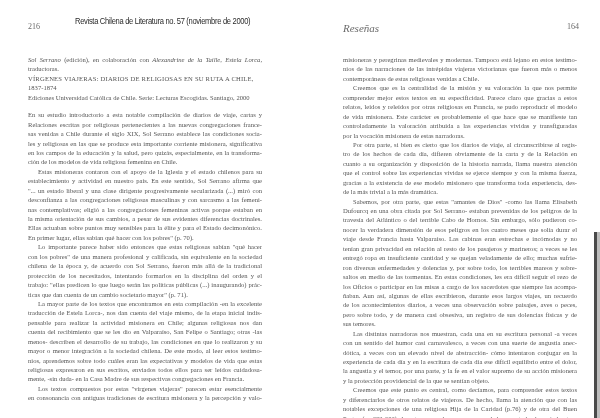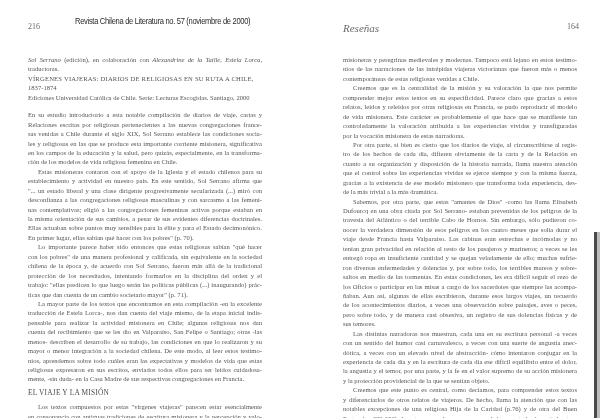--- a/index.html
+++ b/index.html
@@ -72,21 +72,20 @@
       <span class="line indent">La mayor parte de los textos que encontramos en esta compilación -en la excelente</span>
       <span class="line">traducción de Estela Lorca-, nos dan cuenta del viaje mismo, de la etapa inicial indis-</span>
       <span class="line">pensable para realizar la actividad misionera en Chile; algunas religiosas nos dan</span>
       <span class="line">cuenta del recibimiento que se les dio en Valparaíso, San Felipe o Santiago; otras -las</span>
       <span class="line">menos- describen el desarrollo de su trabajo, las condiciones en que lo realizaron y su</span>
       <span class="line">mayor o menor integración a la sociedad chilena. De este modo, al leer estos testimo-</span>
       <span class="line">nios, aprendemos sobre todo cuáles eran las expectativas y modelos de vida que estas</span>
       <span class="line">religiosas expresaron en sus escritos, enviados todos ellos para ser leídos cuidadosa-</span>
       <span class="line last">mente, -sin duda- en la Casa Madre de sus respectivas congregaciones en Francia.</span>
     </div>
-    <span class="heading">EL VIAJE Y LA MISIÓN</span>
     <div>
       <span class="line indent">Los textos compuestos por estas "vírgenes viajeras" parecen estar esencialmente</span>
       <span class="line">en consonancia con antiguas tradiciones de escritura misionera y la percepción y valo-</span>
 
     </div>
   </div>
 </div>
 
 <div class="page right">
   <div class="running-r" style="left:43px;">Reseñas</div>

